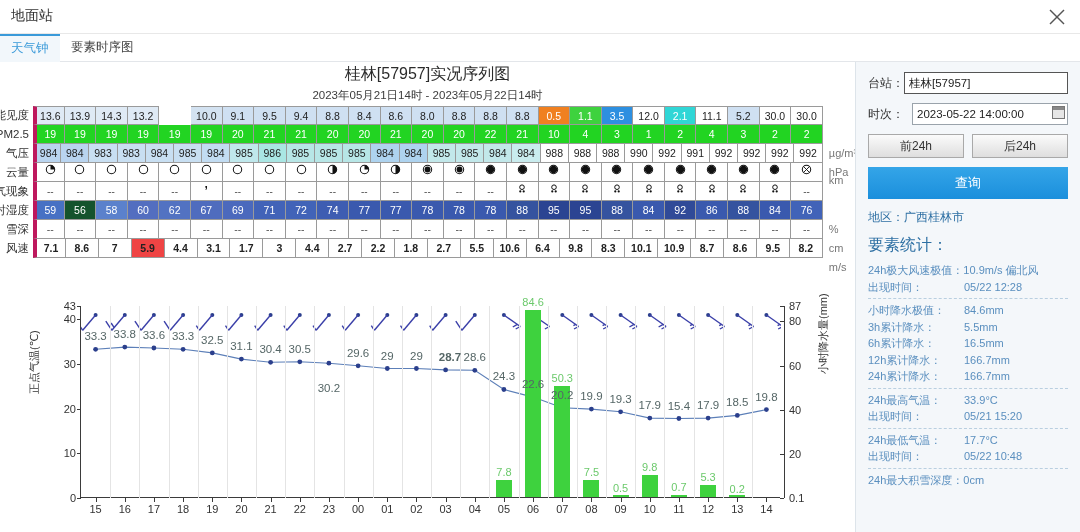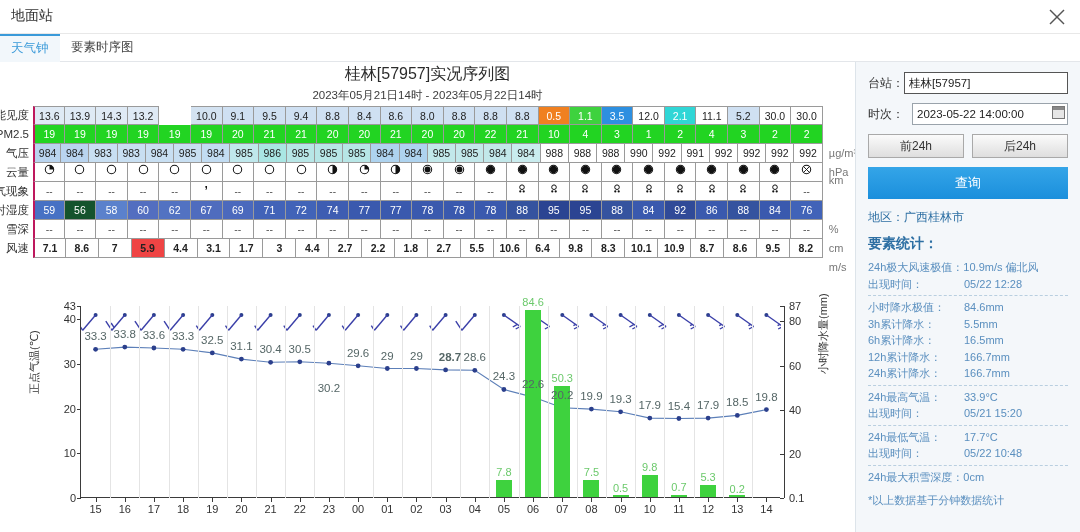--- a/index.html
+++ b/index.html
@@ -71,21 +71,21 @@
     font-size: 11px; color: #777; line-height: 19px; white-space: nowrap;
   }
   .cells { display: flex; }
   .cell {
     width: 31px; height: 19px; line-height: 18px;
     border: 1px solid #9a9a9a; border-left: none;
     text-align: center; font-size: 10.5px; color: #222;
     overflow: hidden; white-space: nowrap;
     background: #fff;
   }
-  .cell:first-child { border-left: 2px solid #be185d; }
+  .cell:first-child { border-left: 4px solid #be185d; }
   .drow + .drow .cell { border-top: none; }
   .cell.bold { font-weight: bold; }
   .cell svg { display: block; margin: 1px auto 0; }
 
   
   .plot {
     position: absolute; left: 33px; top: 232px;
     width: 790px; height: 245px;
   }
   .plot-frame {
@@ -183,21 +183,21 @@
     background: linear-gradient(#fbfbfb, #dedede);
     border: 1px solid #a9a9a9;
   }
   .qbtn {
     width: 100%; height: 32px; line-height: 32px; text-align: center;
     font-size: 13px; color: #fff; cursor: pointer;
     background: linear-gradient(#34a5e8, #1b8fdc);
     border: none; margin-bottom: 10px;
   }
   .region { font-size: 12px; color: #2d6fa3; margin-bottom: 9px; }
-  .stat-head { font-size: 14px; color: #2d6fa3; font-weight: bold; margin-bottom: 6px; }
+  .stat-head { font-size: 16px; color: #2d6fa3; font-weight: normal; margin-bottom: 6px; }
   .stat {
     display: flex; font-size: 11px; color: #5a8fbf;
     line-height: 16.5px; white-space: nowrap;
   }
   .stat .k { width: 96px; }
   .stat .v { flex: 1; }
   .stat.wide .k { width: auto; }
   .divline { border-bottom: 1px dashed #b9cfe0; margin: 3px 0; }
   .note { font-size: 11px; color: #5a8fbf; margin-top: 8px; }
 </style>
@@ -1020,16 +1020,15 @@
         <div class="stat">
           <div class="k">出现时间：</div>
           <div class="v">05/22 10:48</div>
         </div>
         <div class="divline"></div>
         <div class="stat wide">
           <div class="k">24h最大积雪深度：0cm</div>
           <div class="v"></div>
         </div>
       </div>
-    <div class="note">*以上数据基于分钟数据统计</div>
   </div>
 
 </div>
 
 </body></html>

